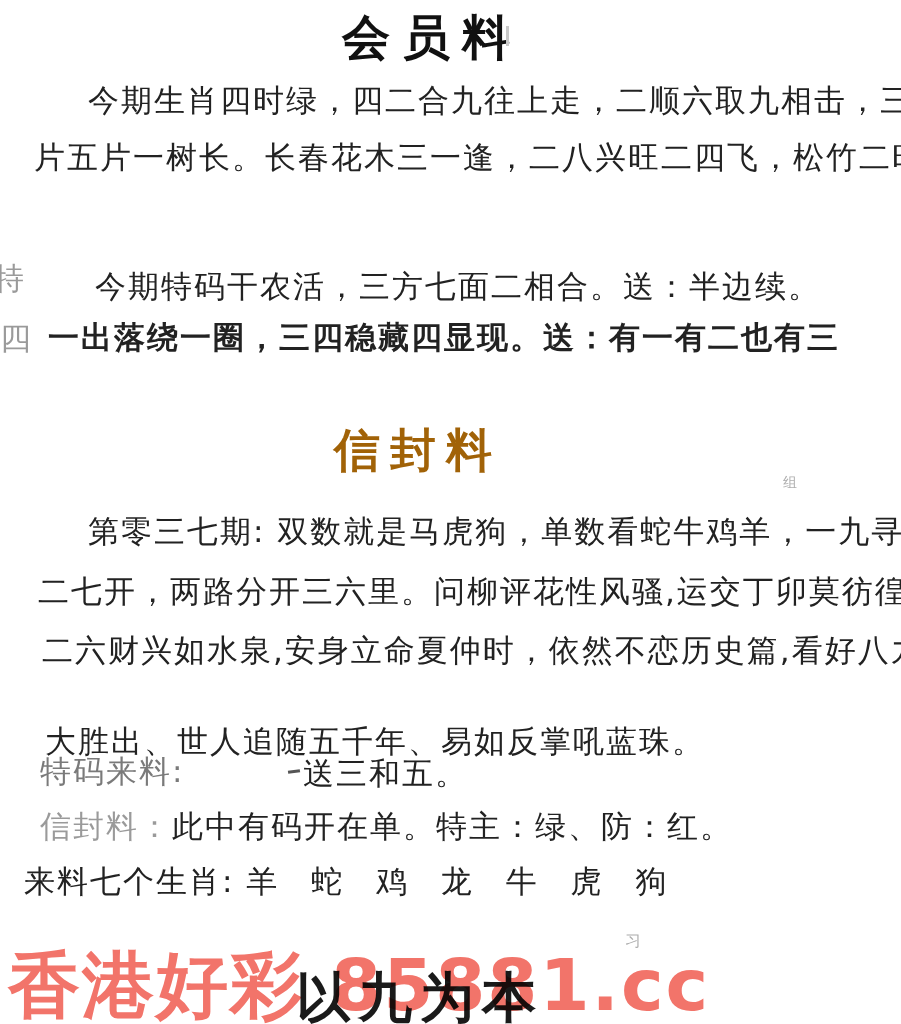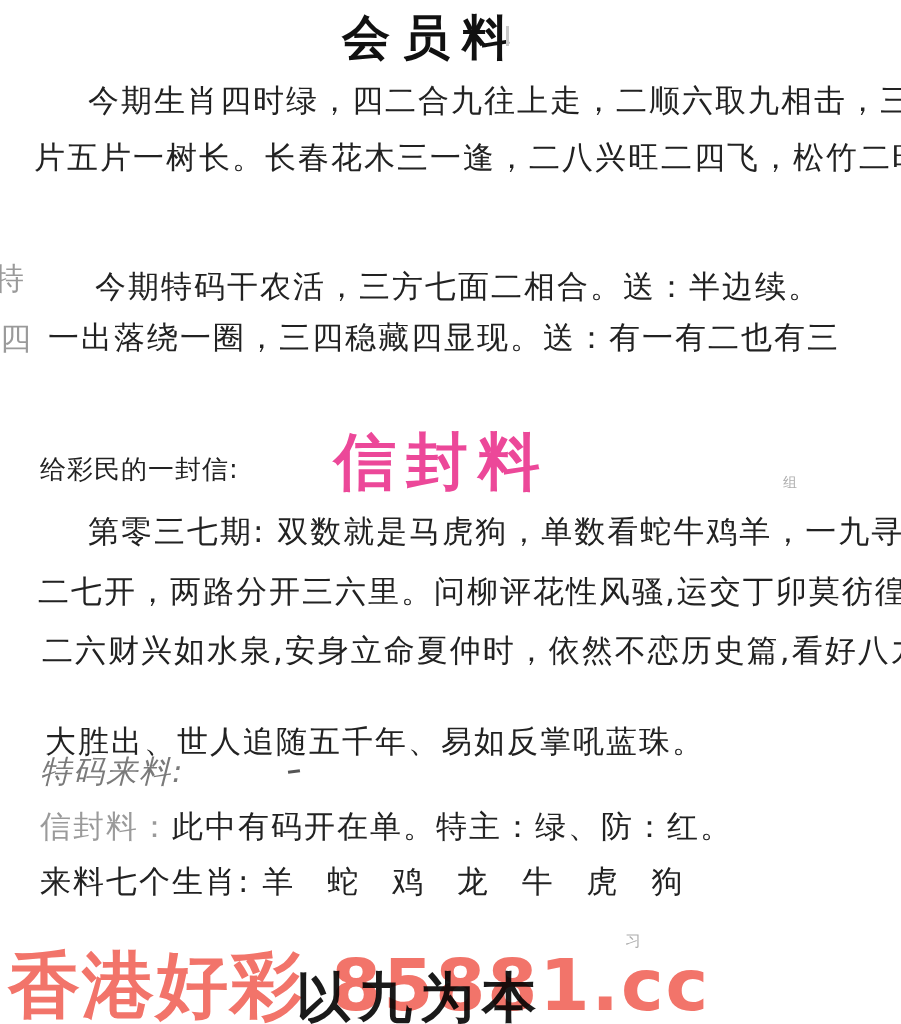--- a/index.html
+++ b/index.html
@@ -1,21 +1,21 @@
 <!DOCTYPE html>
 <html><head>
 <meta charset="utf-8">
 <style>
   html,body{margin:0;padding:0;}
   body{width:901px;height:1024px;background:#ffffff;overflow:hidden;position:relative;
        font-family:"DejaVu Sans",sans-serif;color:#1e1e1e;}
   .page{position:absolute;inset:0;width:901px;height:1024px;overflow:hidden;background:#fff;}
   .t{position:absolute;white-space:nowrap;}
   .h1{font-size:48px;font-weight:700;letter-spacing:12px;color:#111;}
-  .h2{font-size:62px;font-weight:700;letter-spacing:10px;color:#ec4899;}
+  .h2{font-size:46px;font-weight:700;letter-spacing:10px;color:#a16207;}
   .line{font-size:31px;letter-spacing:2px;color:#222;}
   .small{font-size:26px;letter-spacing:1px;color:#222;}
   .faded{opacity:.45;}
   .faded2{opacity:.6;}
   .artifact{color:#777;}
   .bar-artifact{position:absolute;width:3px;height:20px;background:#c9c9c9;}
   .dash-artifact{position:absolute;width:12px;height:3px;background:#555;transform:rotate(-8deg);}
   .zodiac{letter-spacing:12px;}
   .watermark{position:absolute;font-size:72px;font-weight:800;letter-spacing:2px;
              white-space:nowrap;mix-blend-mode:multiply;z-index:2;}
@@ -30,40 +30,40 @@
   <div class="t h1" style="left:342px;top:6px;">会员料</div>
   <div class="bar-artifact" style="left:506px;top:26px;"></div>
 
   <div class="t line" style="left:88px;top:80px;">今期生肖四时绿，四二合九往上走，二顺六取九相击，三</div>
   <div class="t line" style="left:34px;top:137px;">片五片一树长。长春花木三一逢，二八兴旺二四飞，松竹二时</div>
 
   <div class="t line faded" style="left:-7px;top:258px;">特</div>
   <div class="t line" style="left:95px;top:266px;">今期特码干农活，三方七面二相合。送：半边续。</div>
 
   <div class="t line faded" style="left:0px;top:318px;">四</div>
-  <div class="t line" style="left:48px;top:317px;">一出落绕一圈，三四稳藏四显现。送：有一有二也有三</div>
+  <div class="t line" style="left:48px;top:317px;font-weight:bold;">一出落绕一圈，三四稳藏四显现。送：有一有二也有三</div>
 
 
   <div class="t h2" style="left:334px;top:420px;">信封料</div>
-  <div class="t small" style="left:40px;top:452px;">给彩民的一封信:</div>
   <div class="t artifact faded2" style="left:783px;top:474px;font-size:14px;">组</div>
 
   <div class="t line" style="left:88px;top:511px;">第零三七期: 双数就是马虎狗，单数看蛇牛鸡羊，一九寻机</div>
   <div class="t line" style="left:38px;top:571px;">二七开，两路分开三六里。问柳评花性风骚,运交丁卯莫彷徨,</div>
   <div class="t line" style="left:42px;top:630px;">二六财兴如水泉,安身立命夏仲时，依然不恋历史篇,看好八九</div>
   <div class="t line" style="left:45px;top:721px;text-align:right;">大胜出、世人追随五千年、易如反掌吼蓝珠。</div>
 
-  <div class="t line faded2" style="left:40px;top:751px;font-style:italic;">特码来料:</div>
+  <div class="t line faded2" style="left:40px;top:751px;">特码来料:</div>
   <div class="dash-artifact" style="left:288px;top:770px;"></div>
+  <div class="t line" style="left:303px;top:753px;">送三和五。</div>
 
   <div class="t line" style="left:40px;top:806px;">
     <span class="faded">信封料：</span><span>此中有码开在单。特主：绿、防：红。</span>
   </div>
 
-  <div class="t line" style="left:40px;top:861px;">
+  <div class="t line" style="left:24px;top:861px;">
     <span>来料七个生肖:</span>
     <span class="zodiac">羊 蛇 鸡 龙 牛 虎 狗</span>
   </div>
 
   <div class="t artifact faded2" style="left:625px;top:931px;font-size:16px;">习</div>
 
   <div class="footer-slogan" style="left:296px;top:962px;">以九为本</div>
 
   <div class="watermark" style="left: 8px; top: 938px; color: rgb(242, 116, 106);">香港好彩 85881.cc</div>
 

